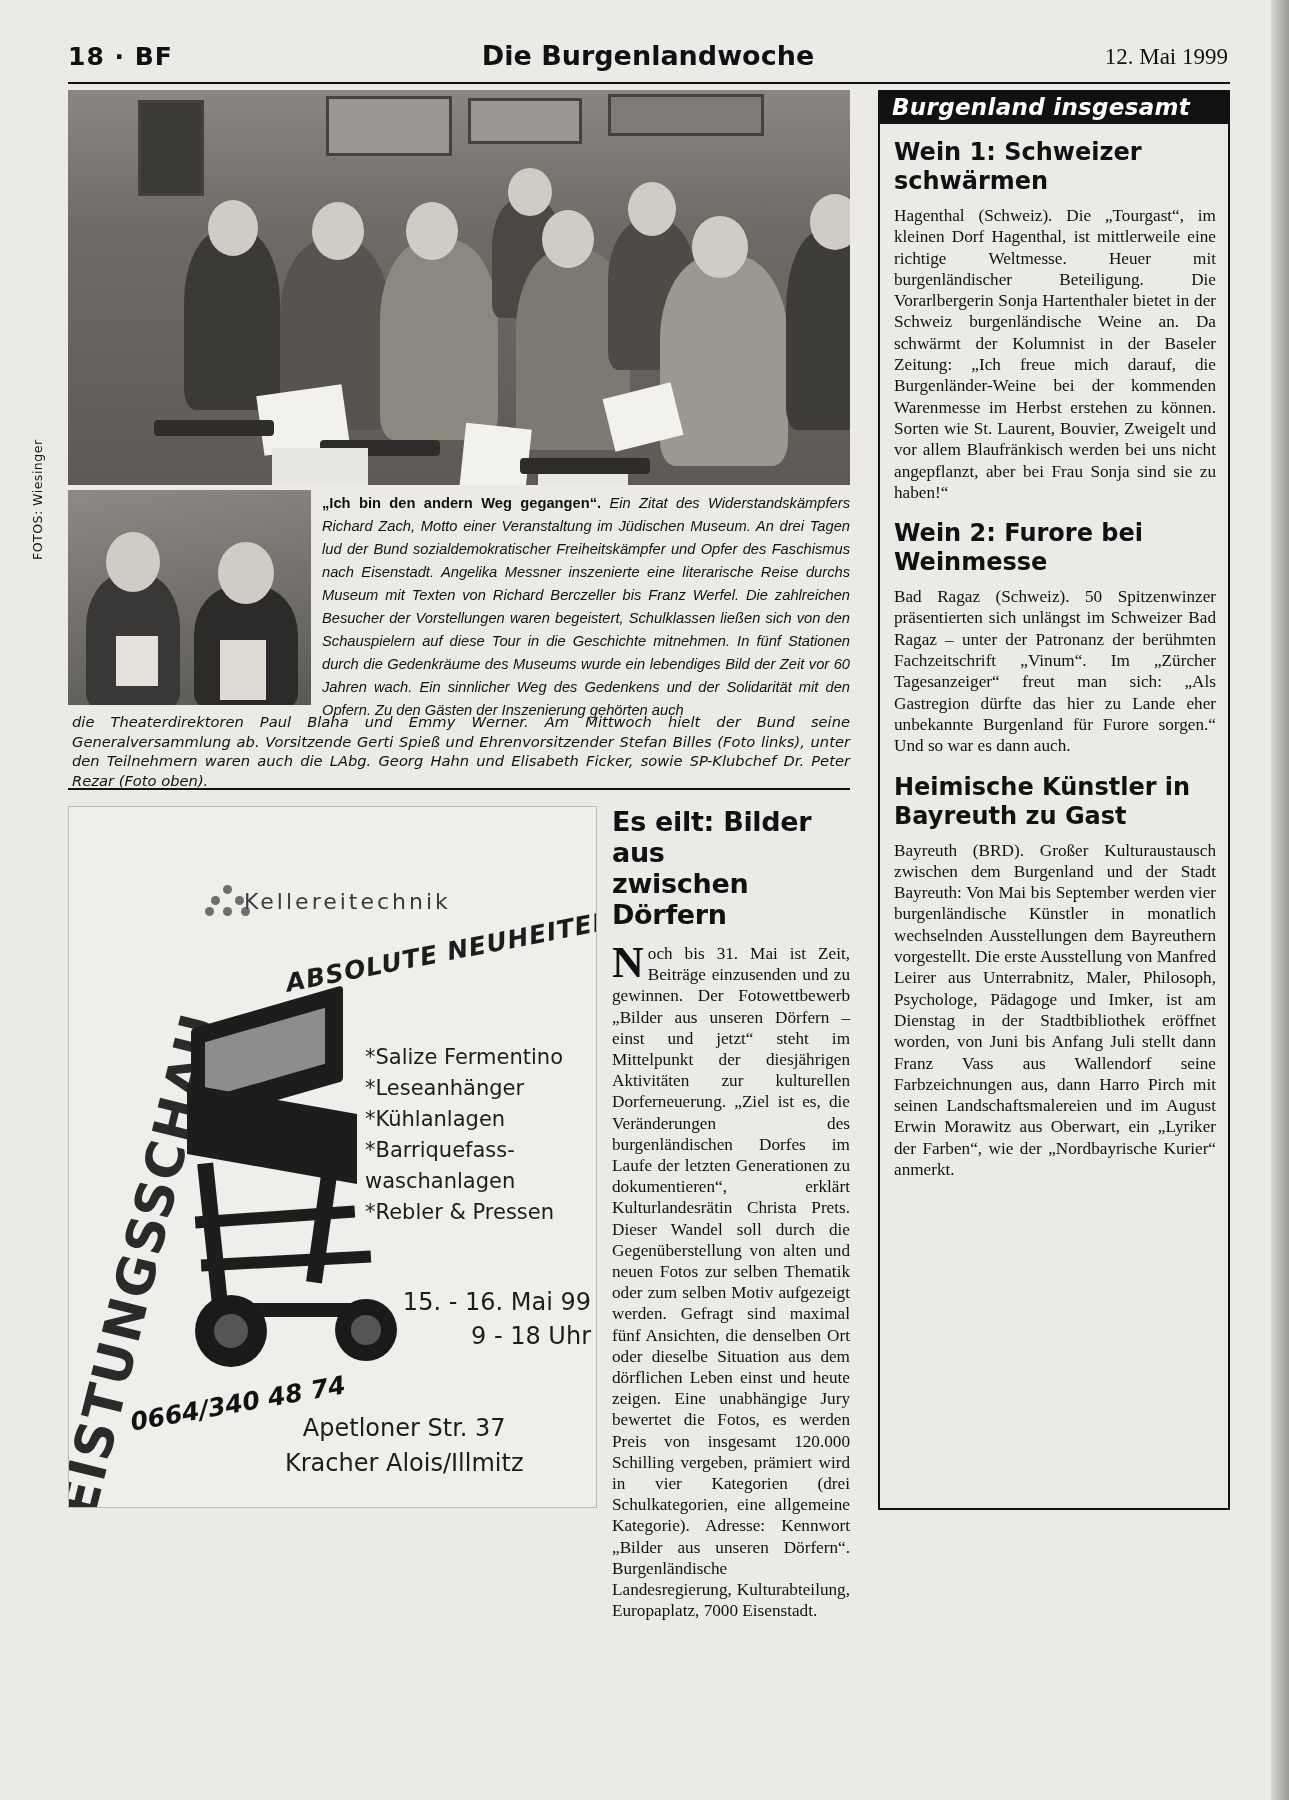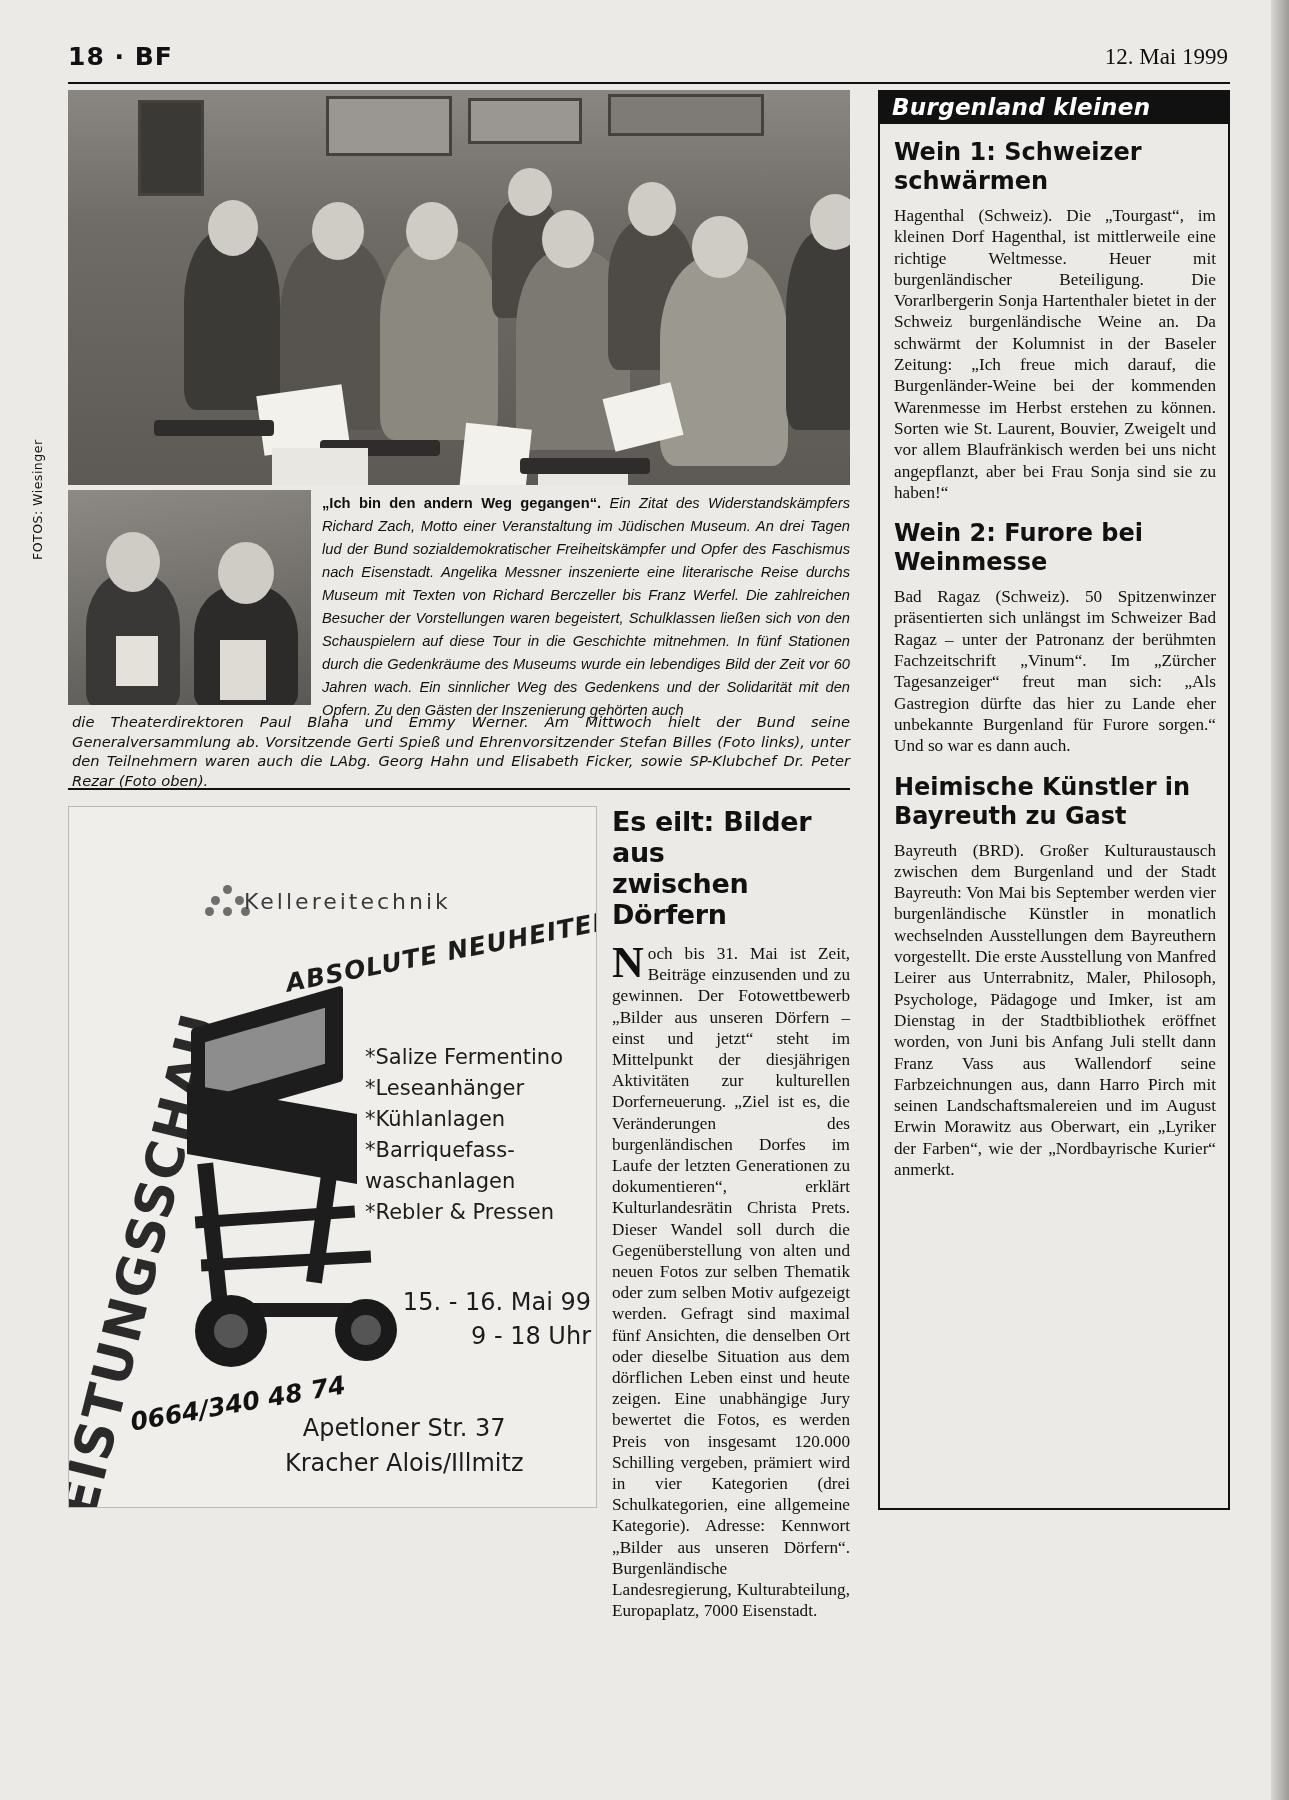--- a/index.html
+++ b/index.html
@@ -361,20 +361,21 @@
   }
 </style>
 </head>
 <body>
 
 <div class="page">
   <div class="paper"></div>
 
   <div class="hdr">
     <div class="hdr-left">18 · BF</div>
+    <div class="hdr-center">Die Burgenlandwoche</div>
     <div class="hdr-right">12. Mai 1999</div>
   </div>
   <div class="hdr-rule"></div>
 
   <div class="photo-main">
     <div class="ph-room"></div>
     <div class="ph-frame" style="left:258px; top:6px; width:120px; height:54px;"></div>
     <div class="ph-frame" style="left:400px; top:8px; width:108px; height:40px;"></div>
     <div class="ph-frame" style="left:70px; top:10px; width:60px; height:90px; background:#3b3936;"></div>
     <div class="ph-frame" style="left:540px; top:4px; width:150px; height:36px; background:#7e7b76;"></div>
@@ -482,21 +483,21 @@
     <h2>
       <span>Es eilt: Bilder aus</span><br>
       <span>zwischen Dörfern</span>
     </h2>
     <div class="mid-body">
       <span class="dropcap">N</span><span>och bis 31. Mai ist Zeit, Beiträge einzusenden und zu gewinnen. Der Fotowettbewerb „Bilder aus unseren Dörfern – einst und jetzt“ steht im Mittelpunkt der diesjährigen Aktivitäten zur kulturellen Dorferneuerung. „Ziel ist es, die Veränderungen des burgenländischen Dorfes im Laufe der letzten Generationen zu dokumentieren“, erklärt Kulturlandesrätin Christa Prets. Dieser Wandel soll durch die Gegenüberstellung von alten und neuen Fotos zur selben Thematik oder zum selben Motiv aufgezeigt werden. Gefragt sind maximal fünf Ansichten, die denselben Ort oder dieselbe Situation aus dem dörflichen Leben einst und heute zeigen. Eine unabhängige Jury bewertet die Fotos, es werden Preis von insgesamt 120.000 Schilling vergeben, prämiert wird in vier Kategorien (drei Schulkategorien, eine allgemeine Kategorie). Adresse: Kennwort „Bilder aus unseren Dörfern“. Burgenländische Landesregierung, Kulturabteilung, Europaplatz, 7000 Eisenstadt.</span>
     </div>
   </div>
 
   <div class="right"></div>
-  <div class="right-banner">Burgenland kleinen</div>
+  <div class="right-banner">Burgenland insgesamt</div>
   <div class="right-inner">
 
     <div class="sec">
       <h3 class="rh">Wein 1: Schweizer schwärmen</h3>
       <p class="rp"><b>Hagenthal (Schweiz).</b><span> Die „Tourgast“, im kleinen Dorf Hagenthal, ist mittlerweile eine richtige Weltmesse. Heuer mit burgenländischer Beteiligung. Die Vorarlbergerin Sonja Hartenthaler bietet in der Schweiz burgenländische Weine an. Da schwärmt der Kolumnist in der Baseler Zeitung: „Ich freue mich darauf, die Burgenländer-Weine bei der kommenden Warenmesse im Herbst erstehen zu können. Sorten wie St. Laurent, Bouvier, Zweigelt und vor allem Blaufränkisch werden bei uns nicht angepflanzt, aber bei Frau Sonja sind sie zu haben!“</span></p>
     </div>
 
     <div class="sec">
       <h3 class="rh">Wein 2: Furore bei Weinmesse</h3>
       <p class="rp"><b>Bad Ragaz (Schweiz).</b><span> 50 Spitzenwinzer präsentierten sich unlängst im Schweizer Bad Ragaz – unter der Patronanz der berühmten Fachzeitschrift „Vinum“. Im „Zürcher Tagesanzeiger“ freut man sich: „Als Gastregion dürfte das hier zu Lande eher unbekannte Burgenland für Furore sorgen.“ Und so war es dann auch.</span></p>

